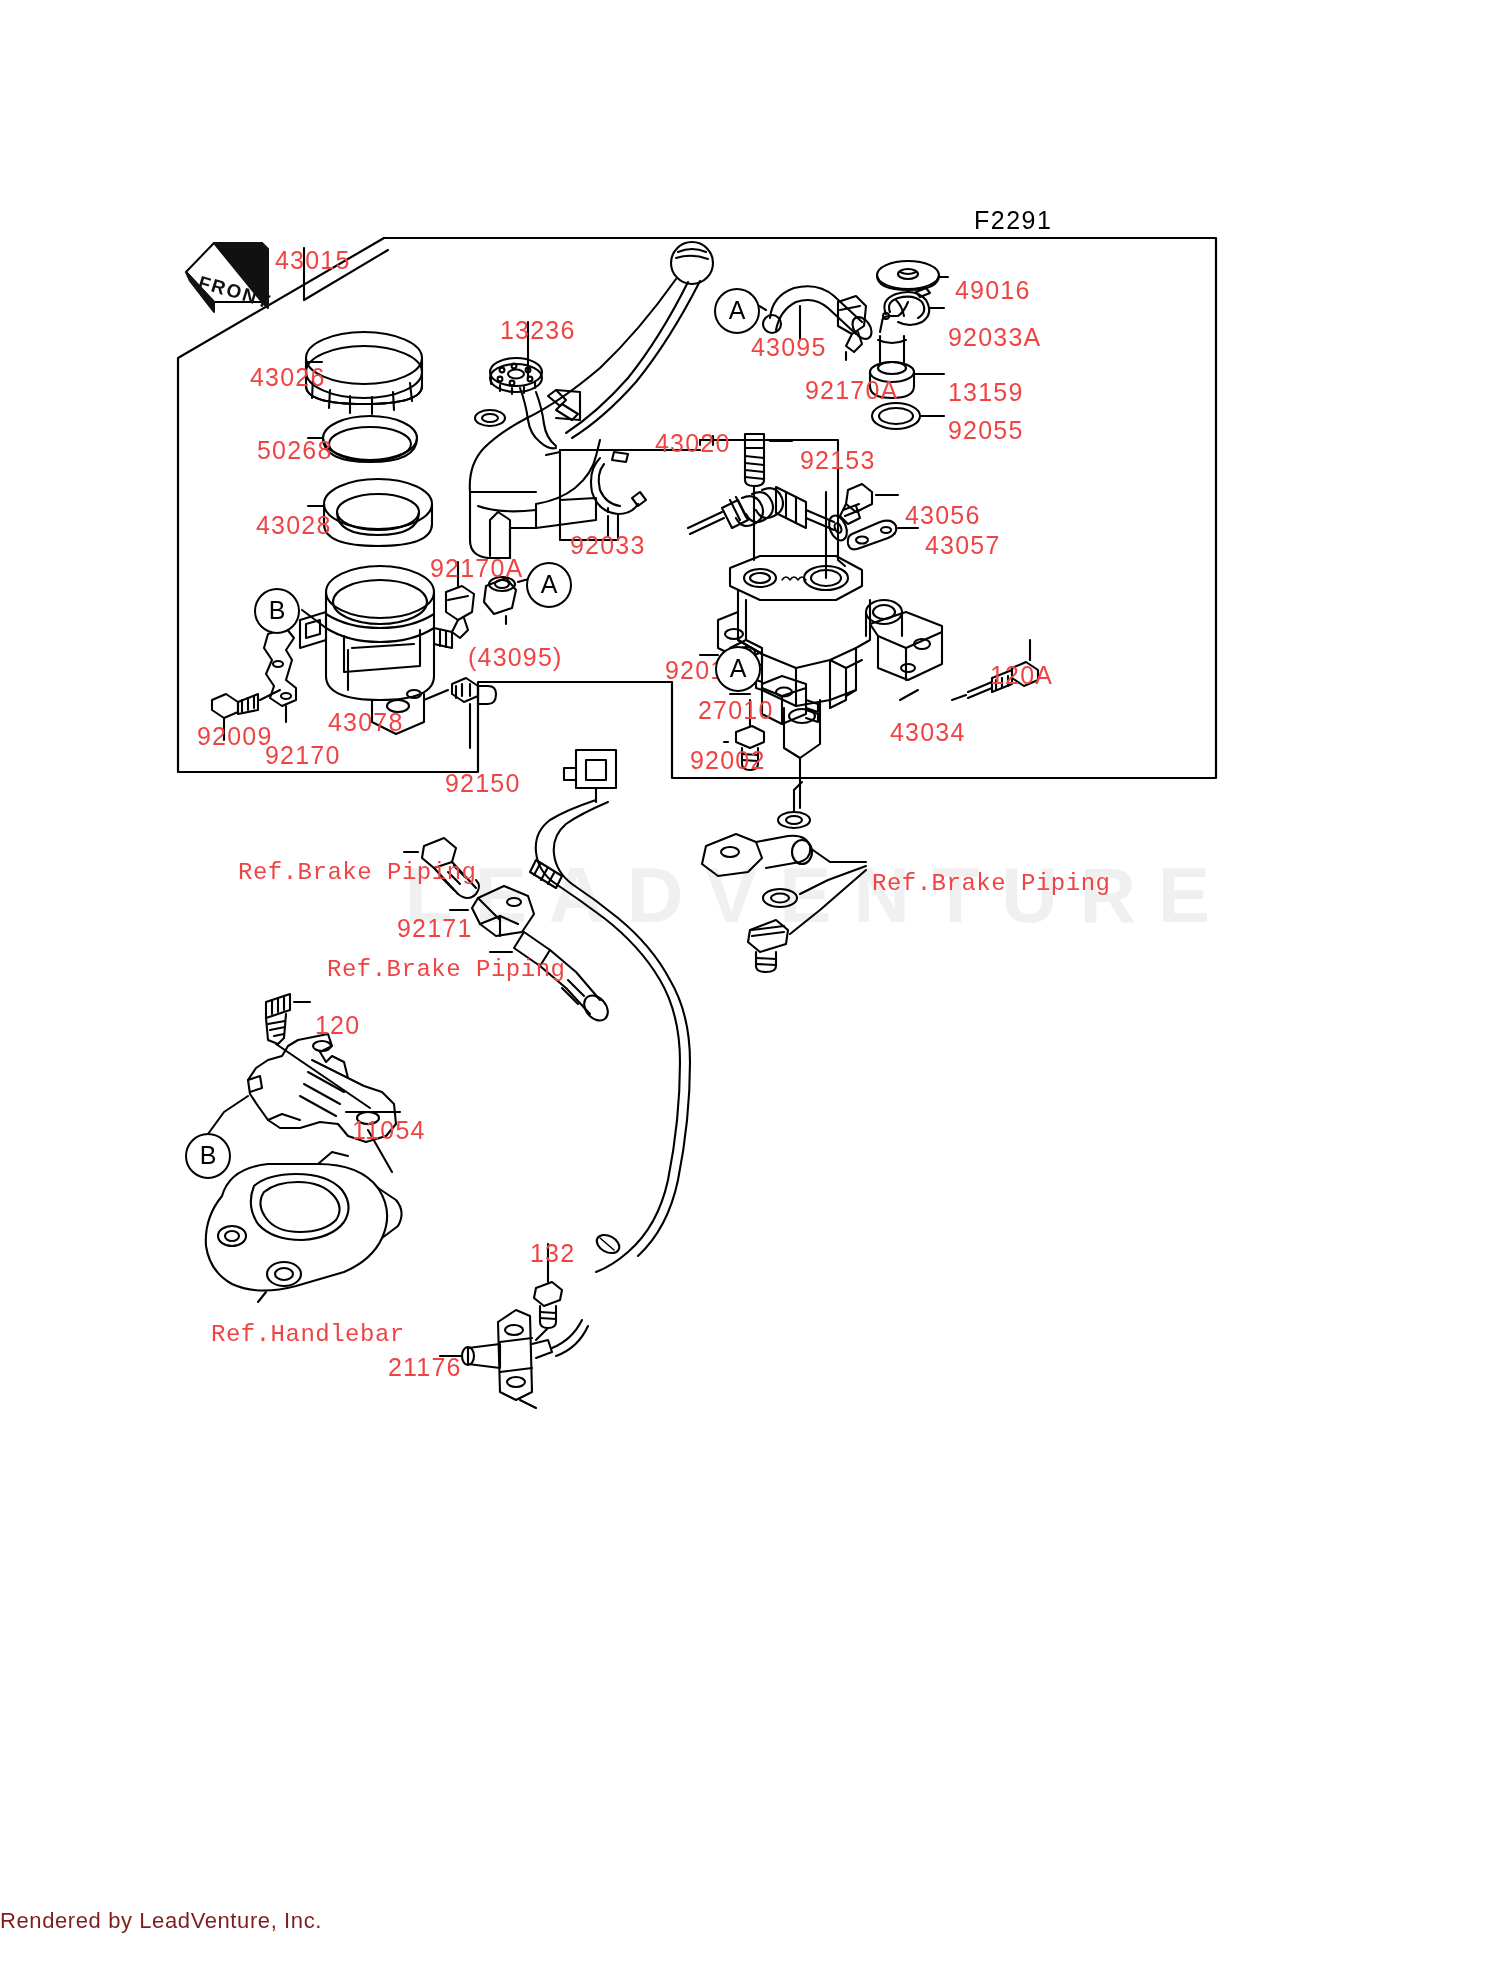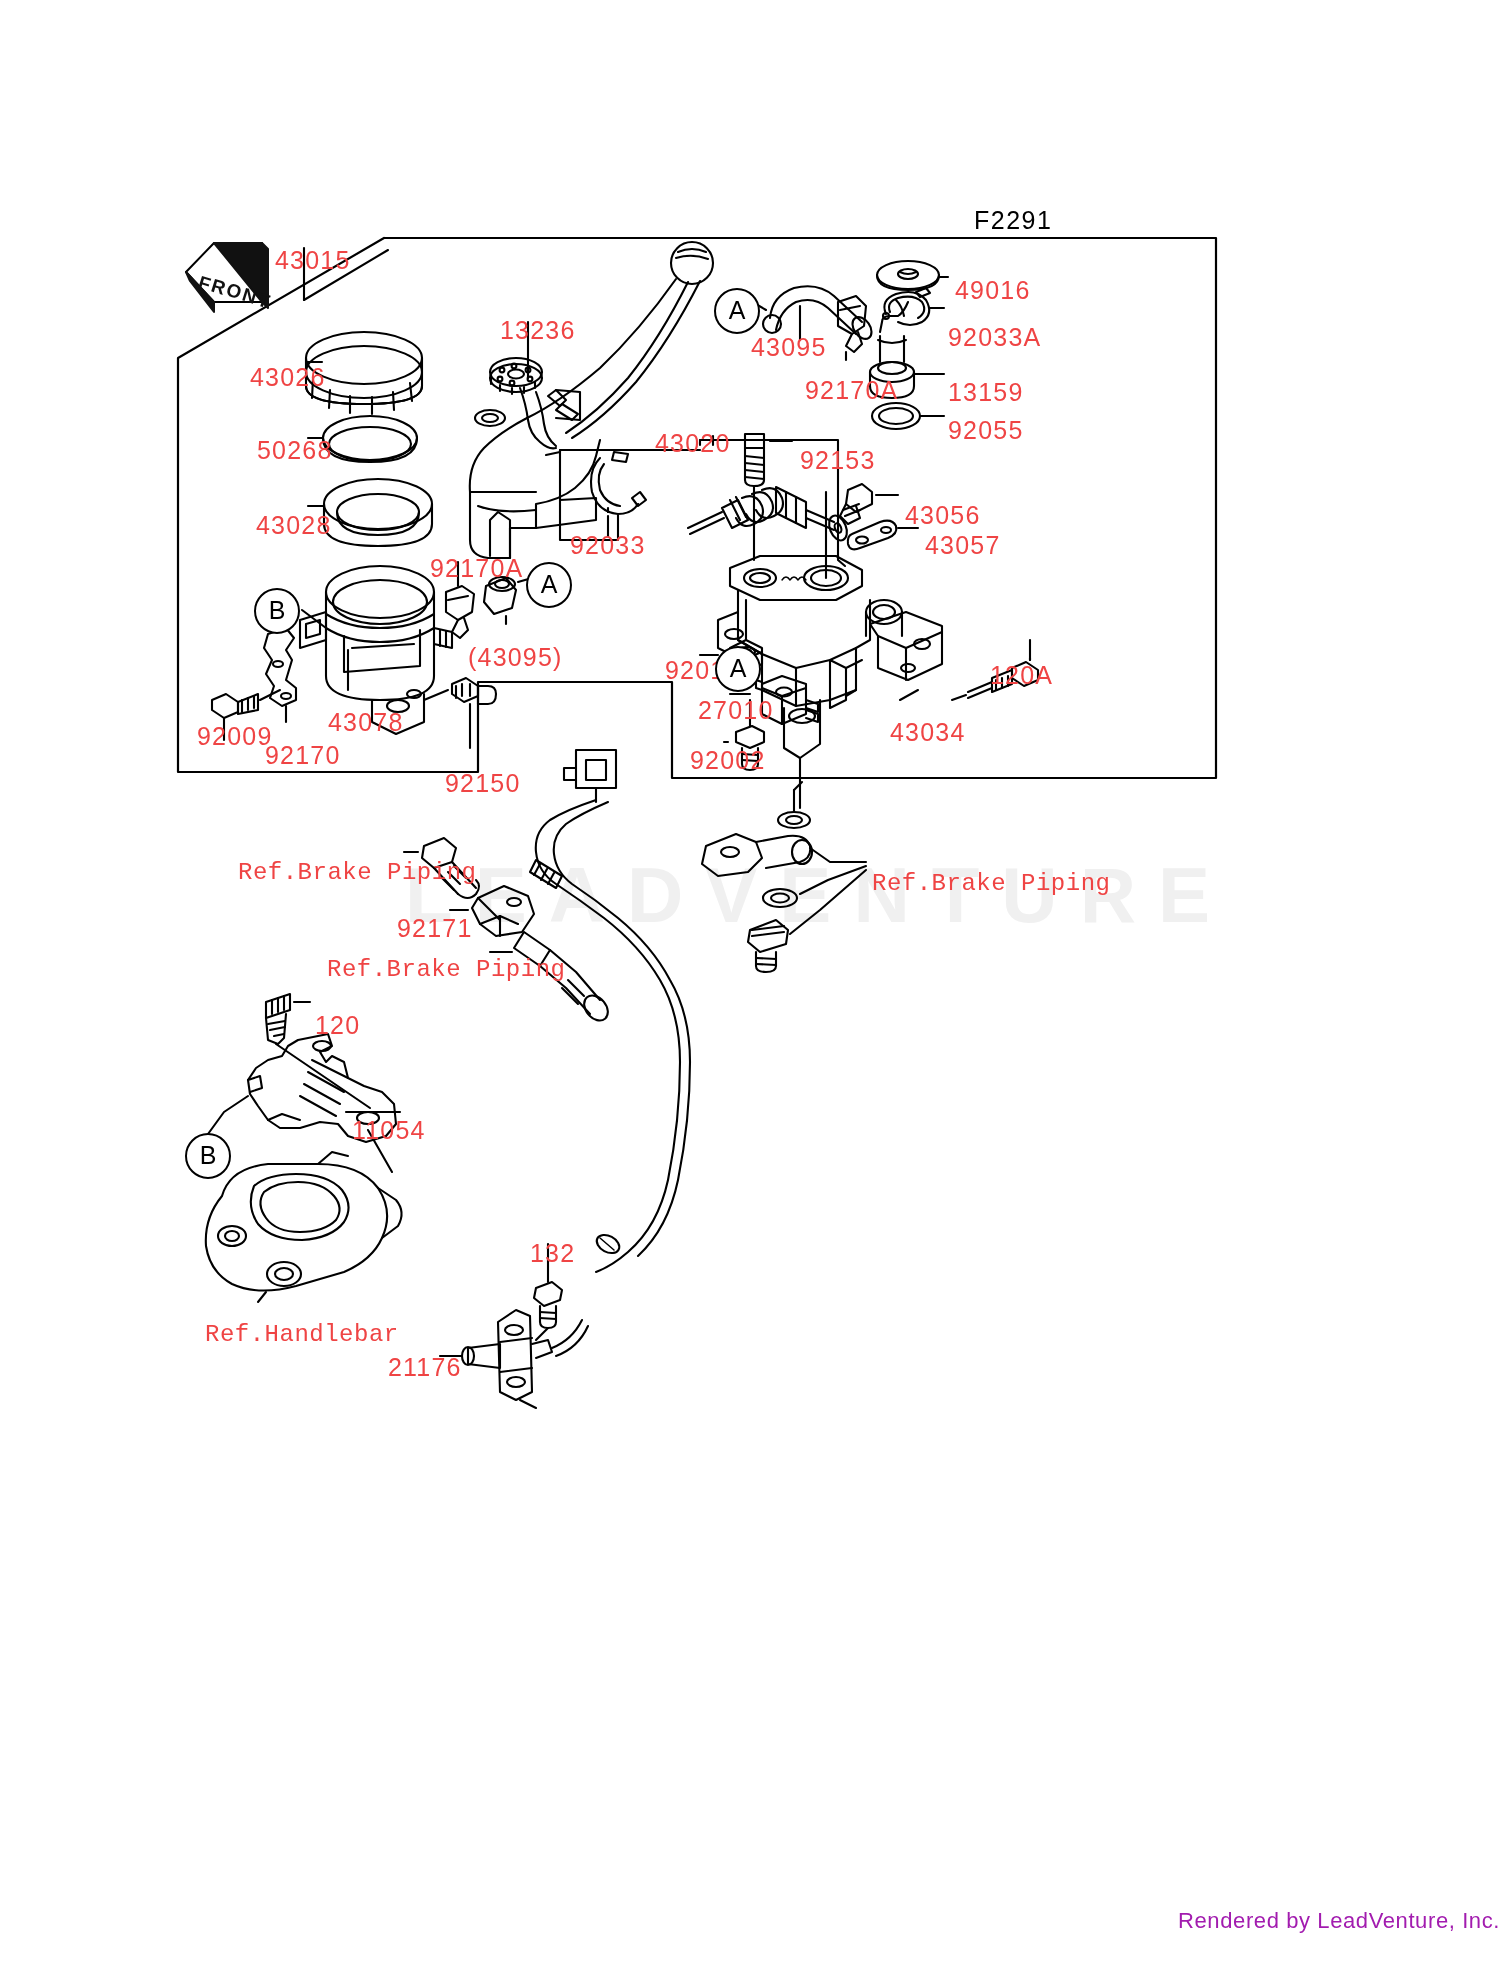--- a/index.html
+++ b/index.html
@@ -4,22 +4,22 @@
 <style>
   html,body{margin:0;padding:0;background:#ffffff;}
   body{width:1500px;height:1962px;position:relative;
        font-family:"Liberation Sans",sans-serif;color:#000;}
   #sheet{position:absolute;left:0;top:0;width:1500px;height:1962px;overflow:hidden;}
   svg{position:absolute;left:0;top:0;}
   .lbl{position:absolute;font-family:"Liberation Sans",sans-serif;
        font-size:25px;letter-spacing:1.2px;white-space:nowrap;color:#ef4444;margin-top:11px;}
   .mono{font-family:"Liberation Mono",monospace;font-size:24px;letter-spacing:0.5px;}
   .diagcode{position:absolute;font-size:25px;letter-spacing:1.5px;}
-  .footer{position:absolute;left:0;top:1908px;width:1500px;text-align:right;
-          font-size:22px;letter-spacing:0.6px;color:#a21caf;}
+  .footer{position:absolute;left:0;top:1908px;width:1500px;text-align:left;
+          font-size:22px;letter-spacing:0.6px;color:#7f1d1d;}
   .wm{position:absolute;color:#f0f0f0;font-weight:bold;pointer-events:none;
       font-family:"Liberation Sans",sans-serif;}
   .wm1{left:405px;top:850px;font-size:78px;letter-spacing:22px;}
   .circ{position:absolute;width:42px;height:42px;border:2.5px solid #000;
         border-radius:50%;font-size:25px;line-height:40px;text-align:center;
         background:#fff;}
 </style>
 </head>
 <body>
 
@@ -623,21 +623,21 @@
       <div class="lbl" style="left: 315px; top: 1000px;">120</div>
       <div class="lbl" style="left: 352px; top: 1105px;">11054</div>
       <div class="lbl" style="left: 530px; top: 1228px;">132</div>
       <div class="lbl" style="left: 388px; top: 1342px;">21176</div>
     </div>
 
   <div id="reflabels-layer">
       <div class="lbl mono" style="left: 238px; top: 848px;">Ref.Brake Piping</div>
       <div class="lbl mono" style="left: 327px; top: 945px;">Ref.Brake Piping</div>
       <div class="lbl mono" style="left: 872px; top: 859px;">Ref.Brake Piping</div>
-      <div class="lbl mono" style="left: 205px; top: 1310px;">Ref.Handlebar</div>
+      <div class="lbl mono" style="left: 211px; top: 1310px;">Ref.Handlebar</div>
     </div>
 
   <div class="diagcode" style="left:974px;top:206px">F2291</div>
 
   <div class="circ" style="left:714px;top:288px">A</div>
   <div class="circ" style="left:526px;top:562px">A</div>
   <div class="circ" style="left:715px;top:646px">A</div>
   <div class="circ" style="left:254px;top:588px">B</div>
   <div class="circ" style="left:185px;top:1133px">B</div>
 

